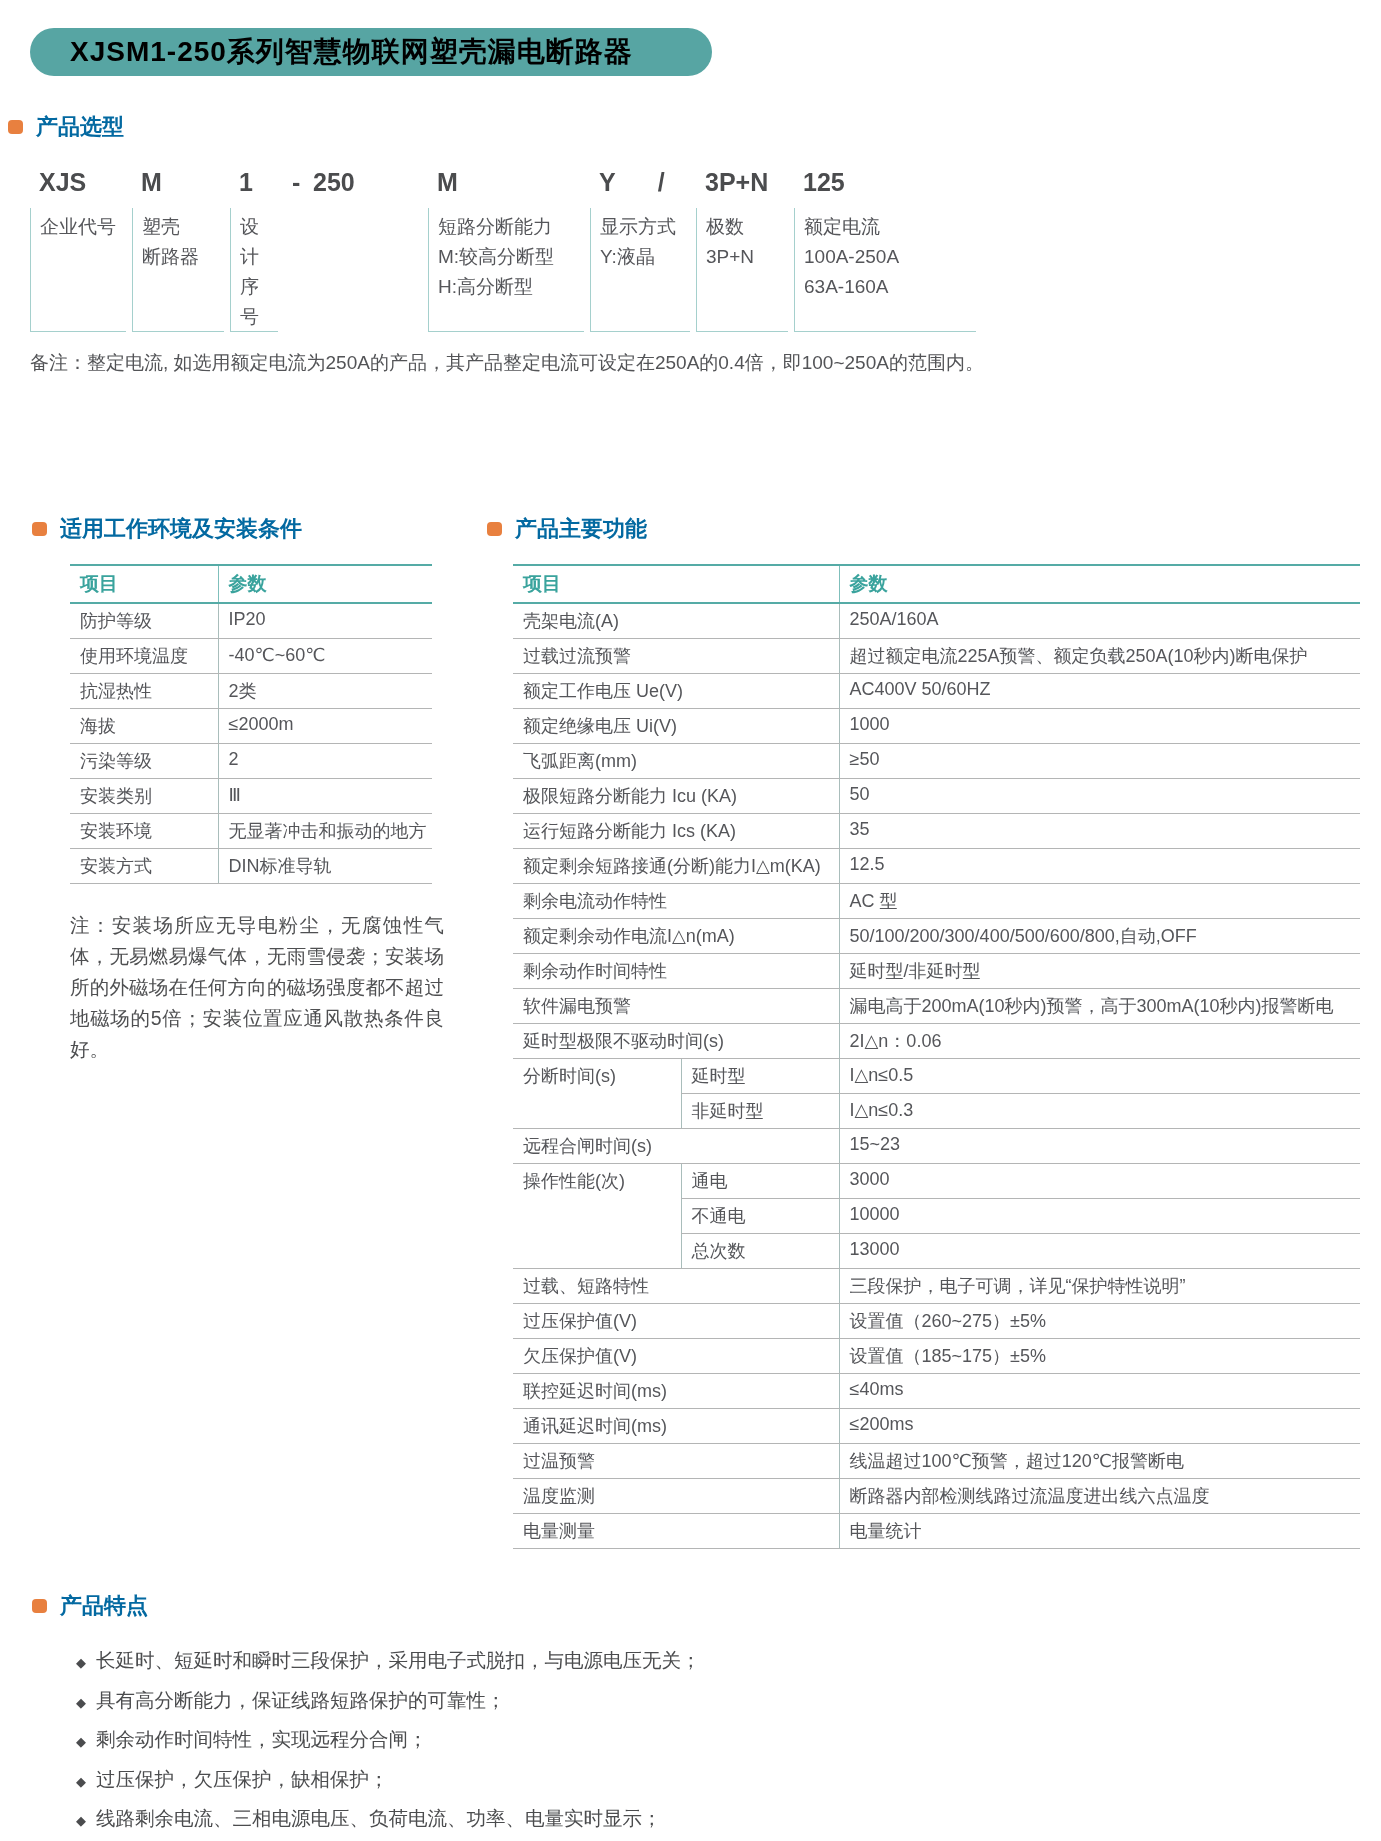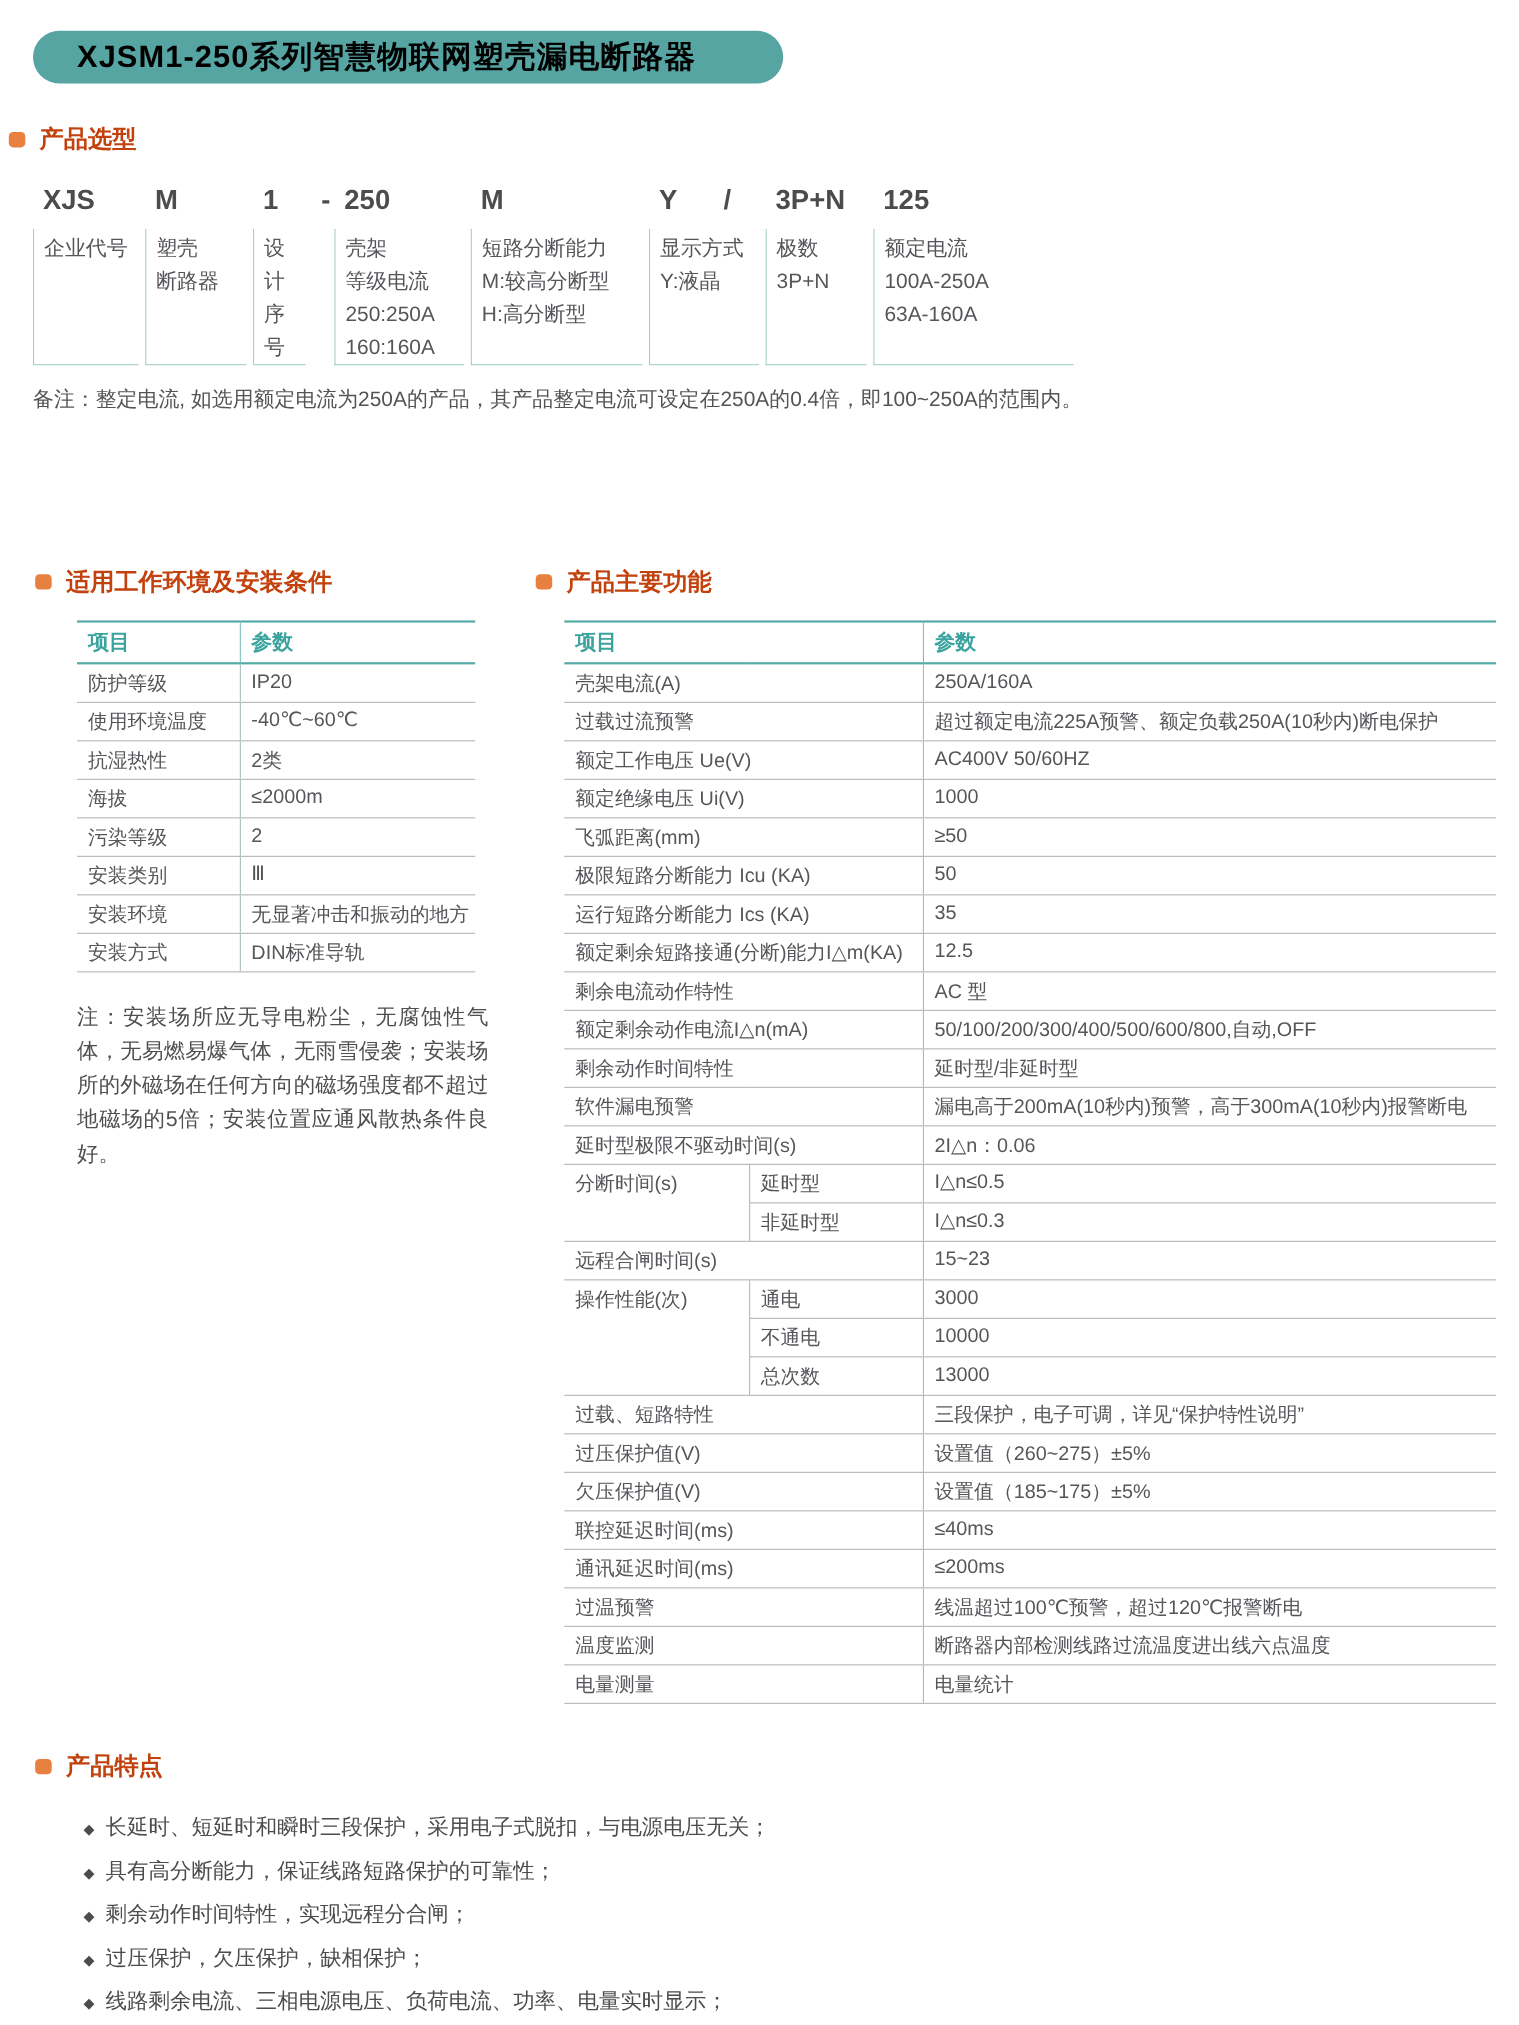--- a/index.html
+++ b/index.html
@@ -11,21 +11,21 @@
   }
   
   .banner{
     margin:28px 0 0 30px; width:682px; height:48px;
     background:#57a5a3; border-radius:26px;
     display:flex; align-items:center; padding-left:40px;
   }
   .banner-title{ color:#000000; font-size:28px; font-weight:bold; letter-spacing:1px; }
   
   .sec-head{ display:flex; align-items:center; gap:13px;
-    font-size:22px; font-weight:bold; color:#c2410c; }
+    font-size:22px; font-weight:bold; color:#0369a1; }
   .sq{ width:15px; height:14px; border-radius:4px; background:#e8803f; flex:0 0 auto; }
   .h-select{ margin:36px 0 0 8px; }
   
   .model-row{ display:flex; margin:24px 0 0 30px; align-items:flex-start; }
   .mcol{ flex:0 0 auto; }
   .mcode{ font-size:25px; font-weight:bold; color:#4b4c4e; height:32px;
     margin-bottom:10px; padding-left:9px; display:flex; align-items:center; }
   .mcode .slash2{ margin-left:42px; }
   .mbox{ border-left:1px solid #a5d0cd; border-bottom:1px solid #a5d0cd;
     height:124px; padding:4px 2px 0 9px; font-size:19px; line-height:30px;
@@ -88,24 +88,20 @@
   <div class="mcol w3">
     <div class="mcode">1</div>
     <div class="mbox">设计
 序号</div>
   </div>
   <div class="mcol wd">
     <div class="mcode">-</div>
   </div>
   <div class="mcol w4">
     <div class="mcode">250</div>
-    <div class="mbox">壳架
-等级电流
-250:250A
-160:160A</div>
   </div>
   <div class="mcol w5">
     <div class="mcode">M</div>
     <div class="mbox">短路分断能力
 M:较高分断型
 H:高分断型</div>
   </div>
   <div class="mcol w6">
     <div class="mcode">
         <span>Y</span>

